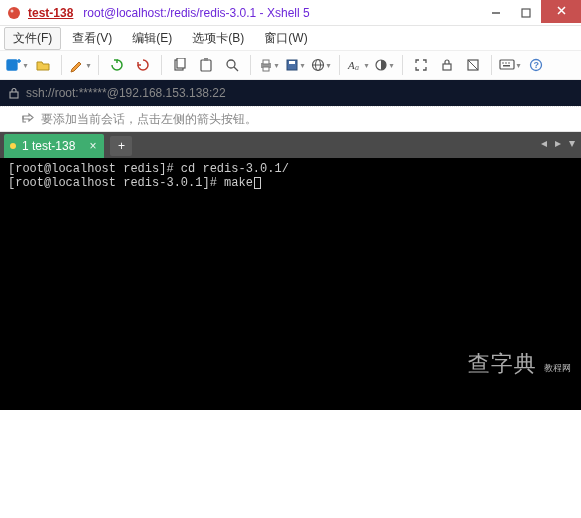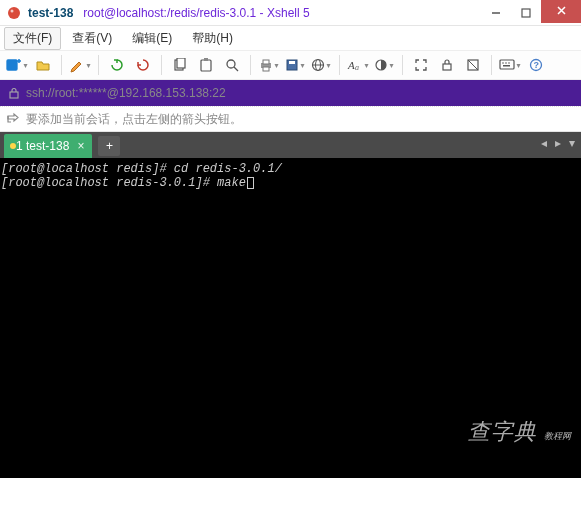--- a/index.html
+++ b/index.html
@@ -1,43 +1,43 @@
 <!DOCTYPE html>
 <html><head>
 <meta charset="utf-8">
 <style>
   * { box-sizing: border-box; margin: 0; padding: 0; }
   body { font-family: "Microsoft YaHei", Tahoma, sans-serif; font-size: 12px; background: #fff; width: 581px; height: 518px; overflow: hidden; position: relative; }
   .titlebar { height: 26px; background: #fff; display: flex; align-items: center; padding: 0 0 0 6px; border-bottom: 1px solid #e5e5e5; }
   .titlebar .app-icon { width: 16px; height: 16px; margin-right: 6px; display:flex; align-items:center; justify-content:center;}
-  .titlebar .title-main { font-weight: bold; color: #0c4a6e; }
+  .titlebar .title-main { font-weight: bold; color: #b91c1c; text-decoration: underline; }
   .titlebar .title-sub { color: #6d28d9; margin-left: 10px; }
   .win-controls { margin-left: auto; display: flex; }
   .win-btn { width: 30px; height: 20px; display: flex; align-items: center; justify-content: center; }
   .win-btn.close { background: #c8504f; width: 40px; height:24px; margin-top:-4px;}
   .win-btn.close svg path { stroke: #fff; }
   .menubar { height: 24px; display: flex; align-items: center; padding: 0 4px; gap: 2px; background:#fff; }
   .menubar .menu-item { padding: 2px 8px; color: #333; border:1px solid transparent; }
   .menubar .menu-item.file { border:1px solid #ccc; background:#f7f7f7; border-radius:2px; }
   .toolbar { height: 30px; display: flex; align-items: center; padding: 2px 6px; background: #fdfdfd; border-top:1px solid #eee; border-bottom:1px solid #eee; gap:4px;}
   .tool-btn { width: 22px; height: 22px; display:flex; align-items:center; justify-content:center; color:#555; position:relative;}
   .tool-btn.accent svg * { stroke:#1a7fd4; fill:#1a7fd4; }
   .tool-sep { width:1px; height:20px; background:#ddd; margin:0 3px;}
   .dd { font-size:8px; color:#888; margin-left:1px;}
-  .addressbar { height: 26px; display: flex; align-items: center; padding: 0 8px; color: #888; background:#4c1d95;}
+  .addressbar { height: 26px; display: flex; align-items: center; padding: 0 8px; color: #888; background:#0f172a;}
   .addressbar .lock { margin-right:6px; display:flex;}
-  .hintbar { height: 26px; display: flex; align-items: center; padding: 0 6px; color: #888; background:#fff; border-top:1px dotted #ddd; border-bottom:1px solid #e5e5e5;}
+  .hintbar { height: 26px; display: flex; align-items: center; padding: 0 21px; color: #888; background:#fff; border-top:1px dotted #ddd; border-bottom:1px solid #e5e5e5;}
   .hintbar .arrow { margin-right:6px; display:flex;}
   .tabbar { height: 26px; background: #4a4a4a; display: flex; align-items: flex-end; padding-left:4px; position:relative;}
-  .tab { height: 24px; background: #3fae70; color: #fff; display:flex; align-items:center; padding:0 8px 0 6px; border-radius:2px 2px 0 0; font-size:12px;}
+  .tab { height: 24px; background: #3fae70; color: #fff; display:flex; align-items:center; padding:0 8px 0 6px; gap:6px; border-radius:2px 2px 0 0; font-size:12px;}
   .tab .dot { width:6px; height:6px; background:#ffd54a; border-radius:50%;}
   .tab .x { margin-left:8px; font-size:12px; opacity:.9;}
   .newtab { width:22px; height:20px; background:#5a5a5a; color:#fff; display:flex; align-items:center; justify-content:center; margin-left:6px; border-radius:2px; margin-bottom:2px;}
   .tab-nav { position:absolute; right:6px; top:4px; display:flex; gap:8px; color:#bbb;}
-  .terminal { background:#000; color:#ccc; font-family: Consolas, "Courier New", monospace; font-size:12px; padding:4px 1px; height: 320px; line-height:14px; white-space:pre; position:relative;font-style:italic;}
+  .terminal { background:#000; color:#ccc; font-family: Consolas, "Courier New", monospace; font-size:12px; padding:4px 8px; height: 252px; line-height:14px; white-space:pre; position:relative;}
   .cursor { display:inline-block; width:7px; height:12px; border:1px solid #ccc; vertical-align:middle; margin-left:1px;}
   .watermark { position:absolute; right:10px; bottom:6px; text-align:center; color:#bbb;}
   .watermark .big { font-size:22px; color:#aaa; letter-spacing:1px;}
   .watermark .small { font-size:9px; color:#bbb;}
   .statusbar-area { height:10px; background:#fff;}
 </style>
 </head>
 <body>
 
 <div class="titlebar">
@@ -65,21 +65,22 @@
           <path d="M2 2 L9 9 M9 2 L2 9" stroke="#fff" stroke-width="1.5"></path>
         </svg>
       </div>
   </div>
 </div>
 
 <div class="menubar">
   <span class="menu-item file">文件(F)</span>
   <span class="menu-item">查看(V)</span>
   <span class="menu-item">编辑(E)</span>
-  <span class="menu-item">帮助(H)</span>
+  <span class="menu-item">选项卡(B)</span>
+  <span class="menu-item">窗口(W)</span>
 </div>
 
 <div class="toolbar">
   <span class="tool-btn accent">
       <svg width="16" height="16">
         <rect x="1" y="3" width="10" height="10" rx="1" fill="none" stroke="#1a7fd4" stroke-width="1.3"></rect>
         <path d="M11 4 h4 M13 2 v4" stroke="#2a9d2a" stroke-width="1.5"></path>
       </svg>
       <span class="dd">▾</span>
     </span>

